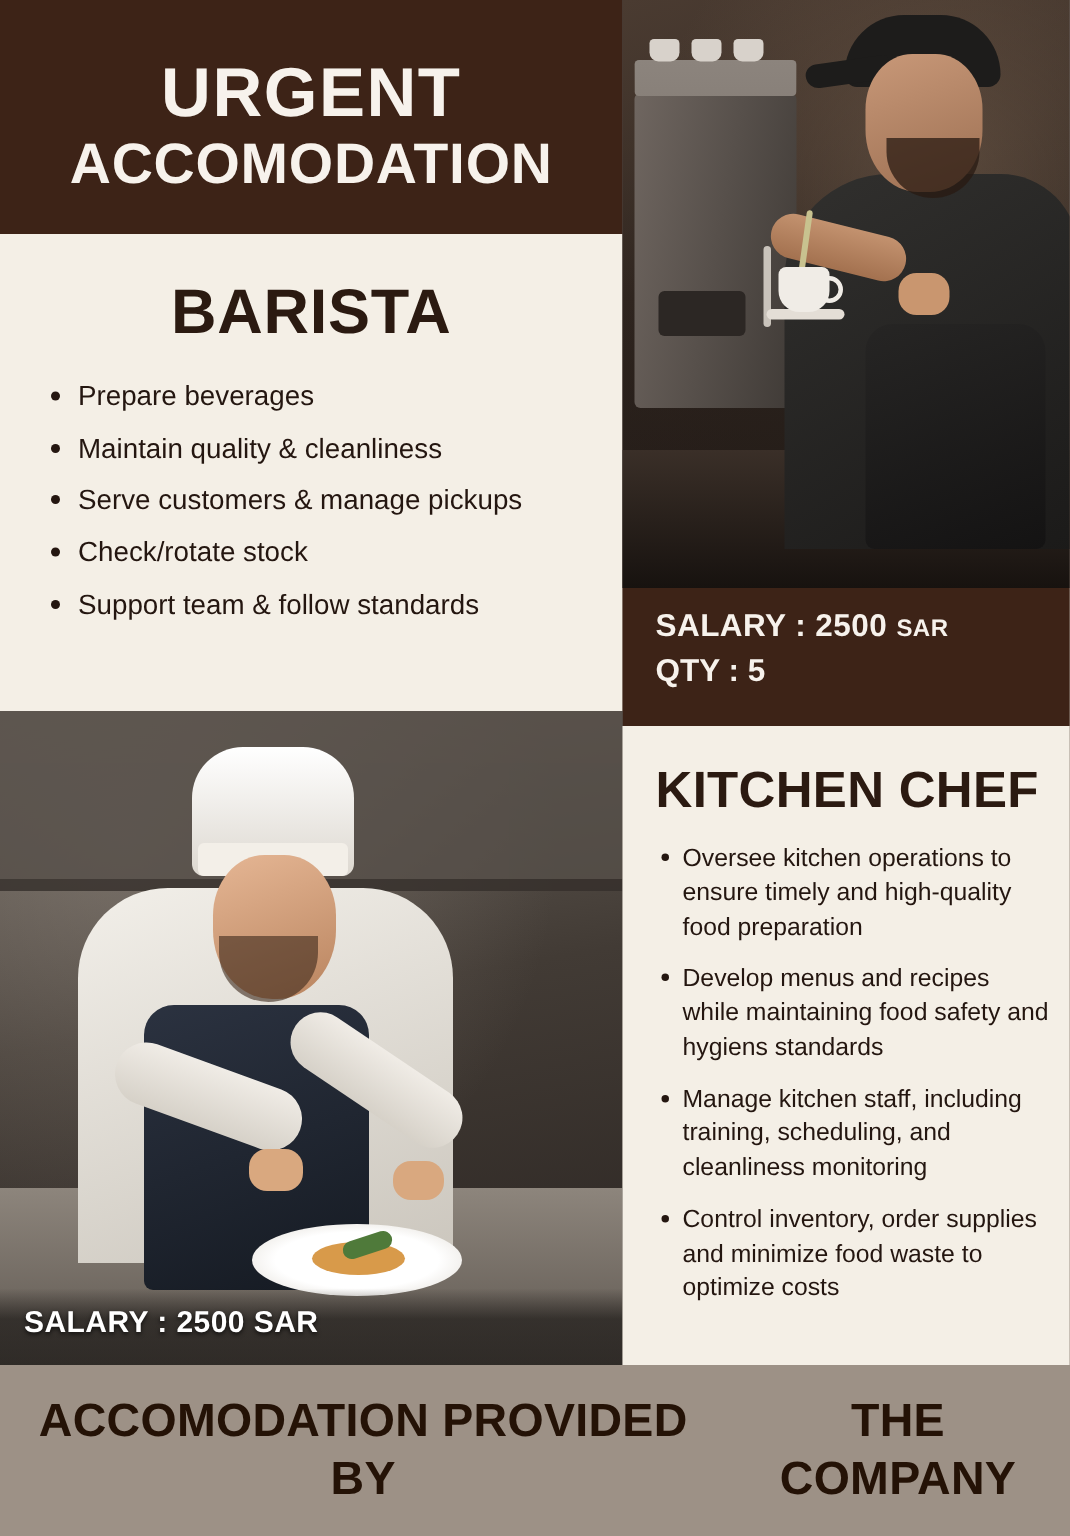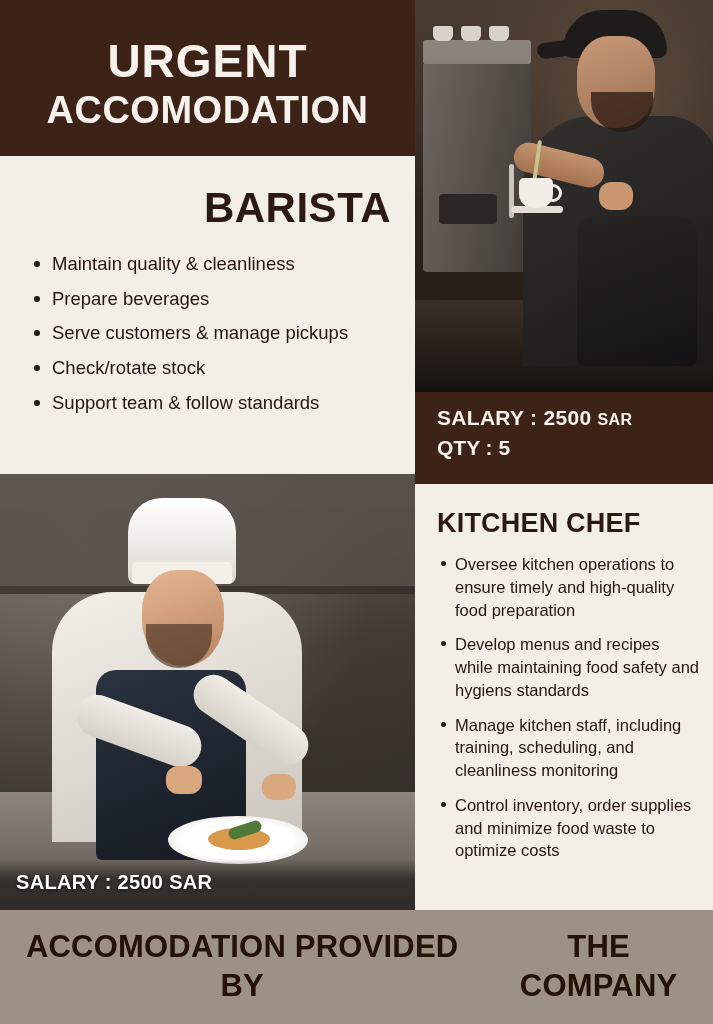--- a/index.html
+++ b/index.html
@@ -56,21 +56,21 @@
     position: absolute;
     left: 0;
     top: 156px;
     width: 415px;
     height: 318px;
     background: #f4efe6;
     box-sizing: border-box;
     padding: 18px 24px 10px 24px;
   }
   .barista-title {
-    text-align: right;
+    text-align: center;
     font-size: 42px;
     font-weight: bold;
     color: #2b1a11;
     letter-spacing: 0.5px;
     margin: 10px 0 18px 0;
   }
   ul.duties {
     margin: 0;
     padding-left: 28px;
     list-style: none;
@@ -479,21 +479,21 @@
     position: absolute;
     left: 415px;
     top: 484px;
     width: 298px;
     height: 426px;
     background: #f4efe6;
     box-sizing: border-box;
     padding: 18px 14px 10px 22px;
   }
   .chef-title {
-    font-size: 27px;
+    font-size: 34px;
     font-weight: bold;
     color: #2b1a11;
     letter-spacing: 0.2px;
     margin: 6px 0 14px 0;
   }
   ul.duties.small {
     padding-left: 18px;
   }
   ul.duties.small li {
     font-size: 16.5px;
@@ -535,22 +535,22 @@
 <div class="poster">
 
   <div class="urgent-block">
     <div class="urgent-line1">URGENT</div>
     <div class="urgent-line2">ACCOMODATION</div>
   </div>
 
   <div class="barista-panel">
     <div class="barista-title">BARISTA</div>
     <ul class="duties">
+      <li>Prepare beverages</li>
       <li>Maintain quality &amp; cleanliness</li>
-      <li>Prepare beverages</li>
       <li>Serve customers &amp; manage pickups</li>
       <li>Check/rotate stock</li>
       <li>Support team &amp; follow standards</li>
     </ul>
   </div>
 
   <div class="barista-photo">
     <div class="bg"></div>
     <div class="bp-machine">
       <div class="top"></div>

